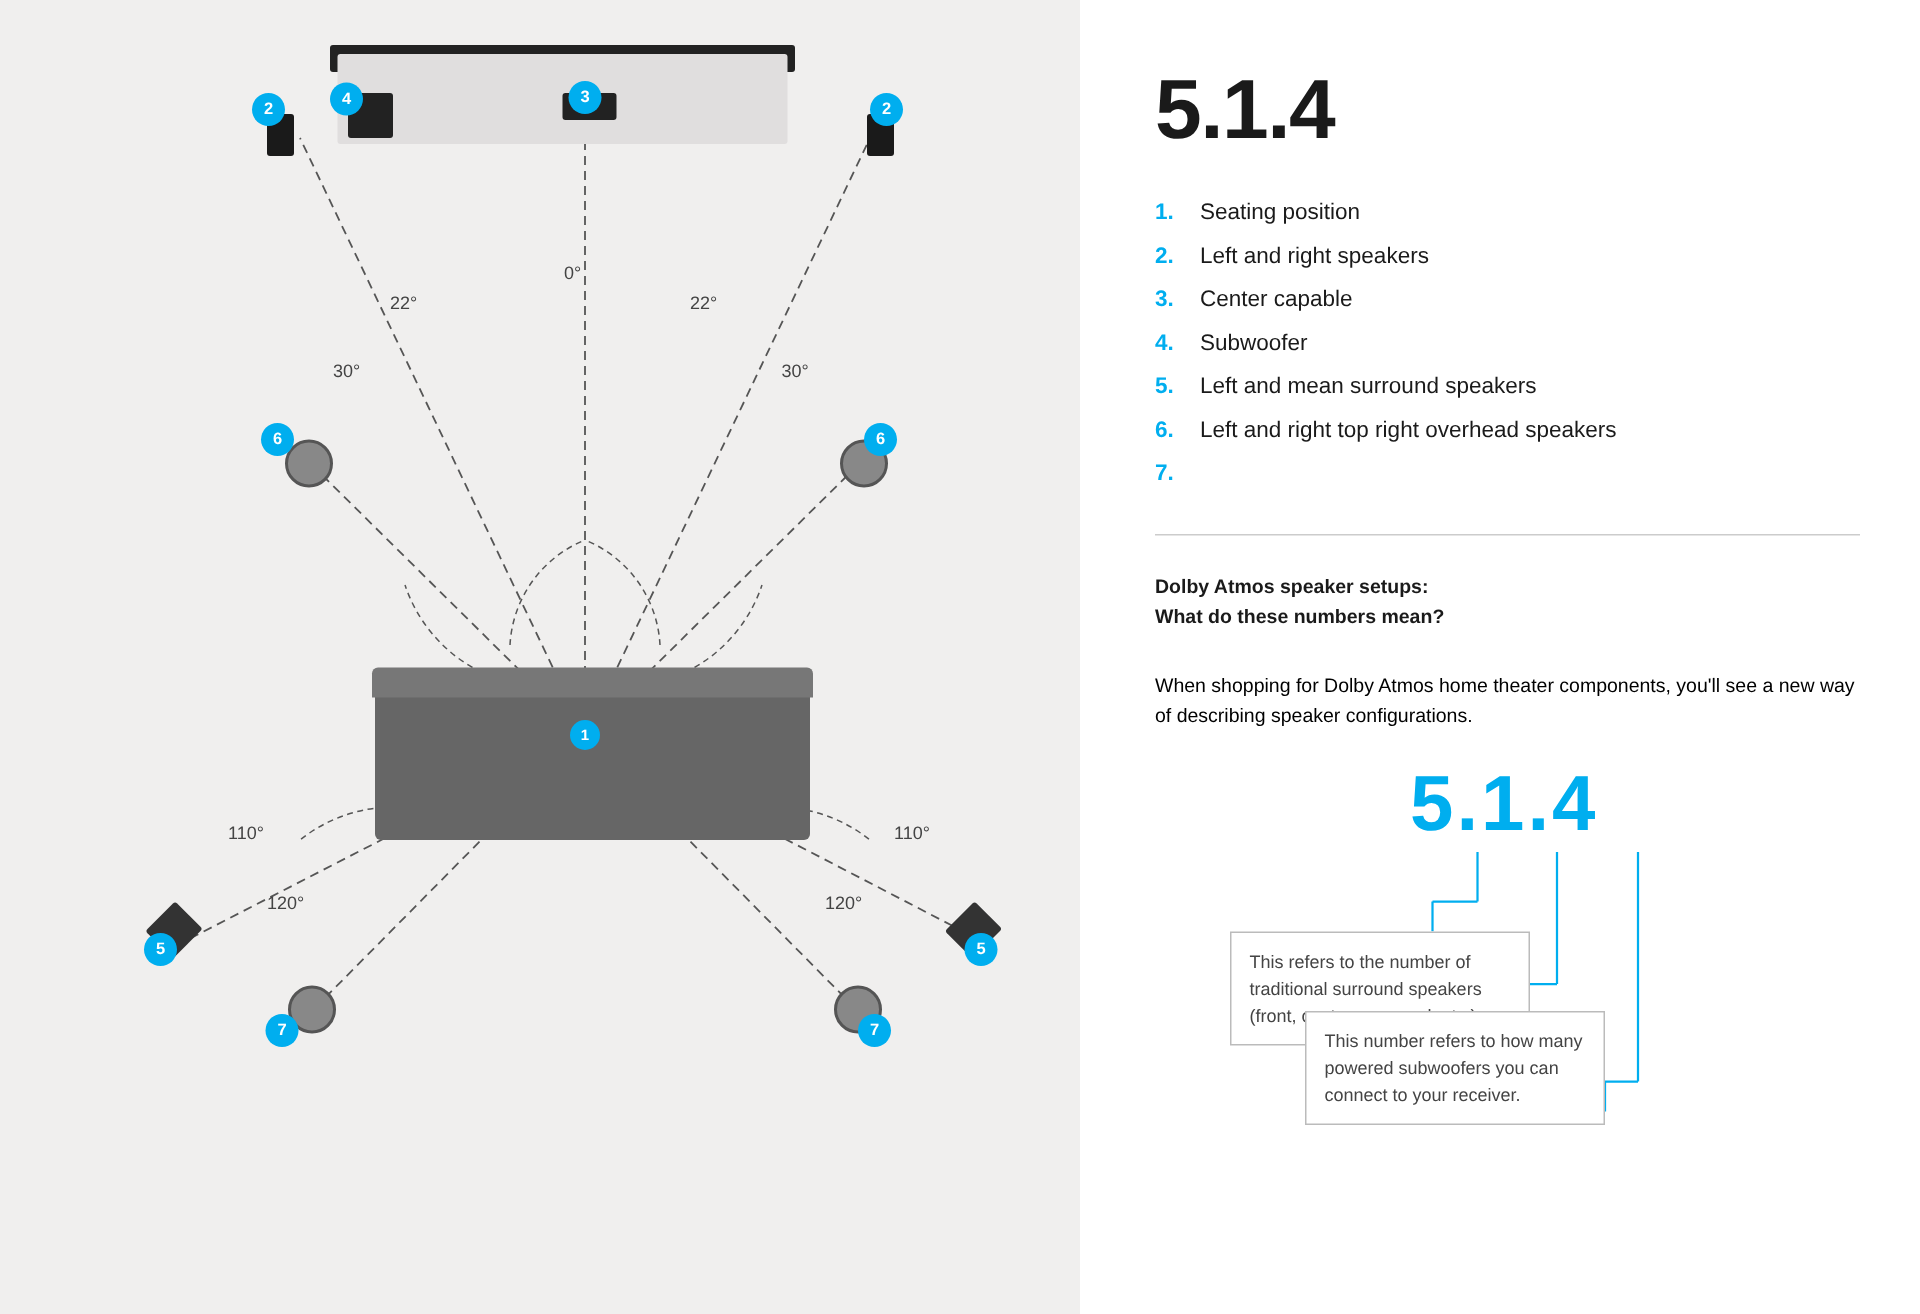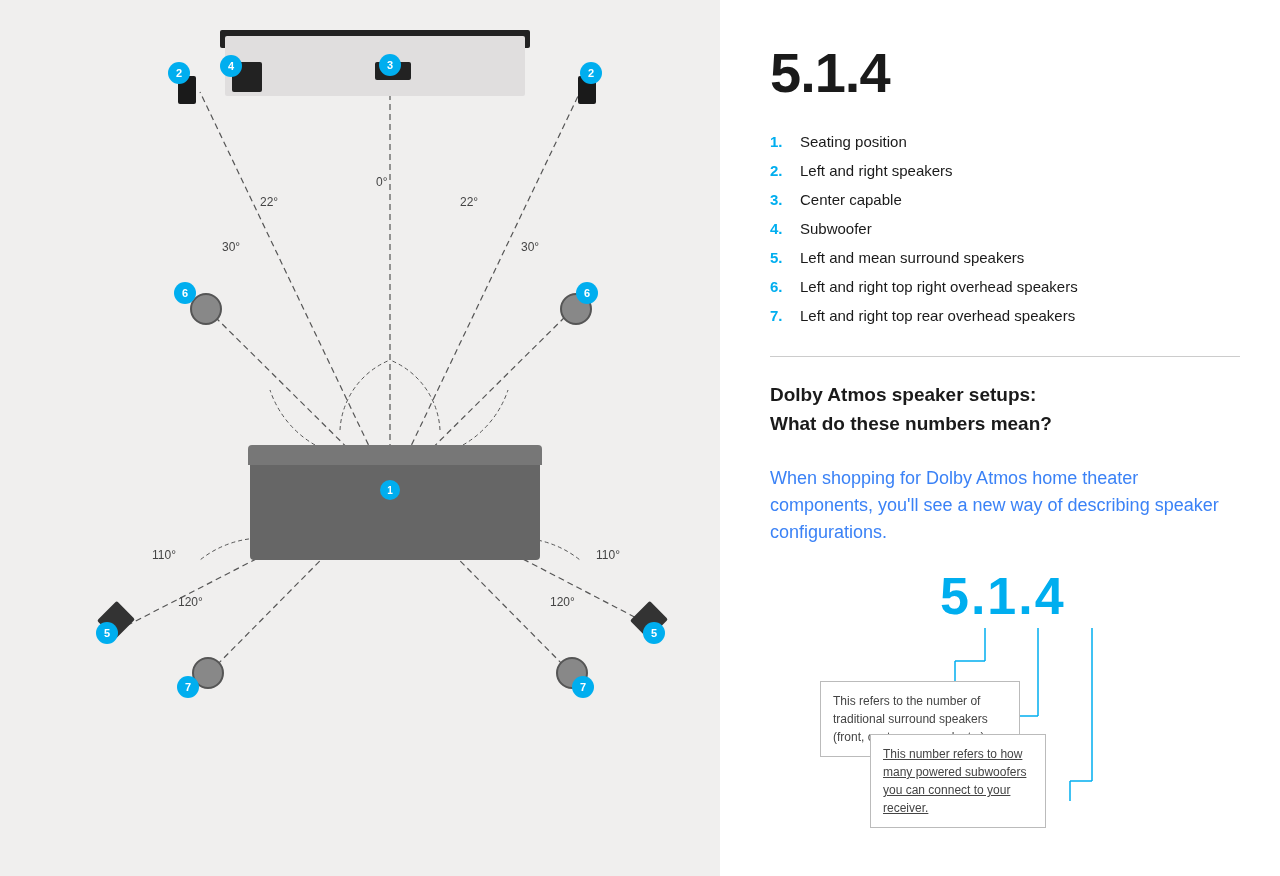--- a/index.html
+++ b/index.html
@@ -70,29 +70,29 @@
 
     
     .divider {
       border: none;
       border-top: 1px solid #ccc;
       margin-bottom: 24px;
     }
 
     
     .dolby-heading {
-      font-size: 19px;
+      font-size: 13px;
       font-weight: 700;
       line-height: 1.5;
       margin-bottom: 10px;
       color: #1a1a1a;
     }
     .dolby-desc {
-      font-size: 18px;
-      color: #3b82f6;
+      font-size: 13px;
+      color: #000000;
       line-height: 1.5;
       margin-bottom: 20px;
       margin-top: 27px;
     }
 
     
     .diagram-514 {
       position: relative;
       width: 460px;
       height: 280px;
@@ -298,21 +298,20 @@
       <li>
         <span class="list-num">5.</span>
         <span>Left and mean surround speakers</span>
       </li>
       <li>
         <span class="list-num">6.</span>
         <span>Left and right top right overhead speakers</span>
       </li>
       <li>
         <span class="list-num">7.</span>
-        <span>Left and right top rear overhead speakers</span>
       </li>
     </ul>
 
   <hr class="divider">
 
   <div class="dolby-heading">
     <span>Dolby Atmos speaker setups:</span><br>
     <span>What do these numbers mean?</span>
   </div>
   <div class="dolby-desc">When shopping for Dolby Atmos home theater components, you'll see a new way of describing speaker configurations.</div>
@@ -333,19 +332,19 @@
 
       <line x1="282" y1="62" x2="282" y2="215" stroke="#00aeef" stroke-width="1.5"></line>
       <line x1="282" y1="215" x2="260" y2="215" stroke="#00aeef" stroke-width="1.5"></line>
       <line x1="260" y1="215" x2="260" y2="235" stroke="#00aeef" stroke-width="1.5"></line>
     </svg>
 
     <div class="info-box" style="top:115px;left:10px;width:200px;">
       <span>This refers to the number of traditional surround speakers (front, center, surround, etc.)</span>
     </div>
 
-    <div class="info-box" style="top:168px;left:60px;width:176px;text-decoration:underline;">
+    <div class="info-box" style="top:168px;left:60px;width:200px;">
       <span>This number refers to how many powered subwoofers you can connect to your receiver.</span>
     </div>
 
   </div>
 
 </div>
 
 </body></html>

